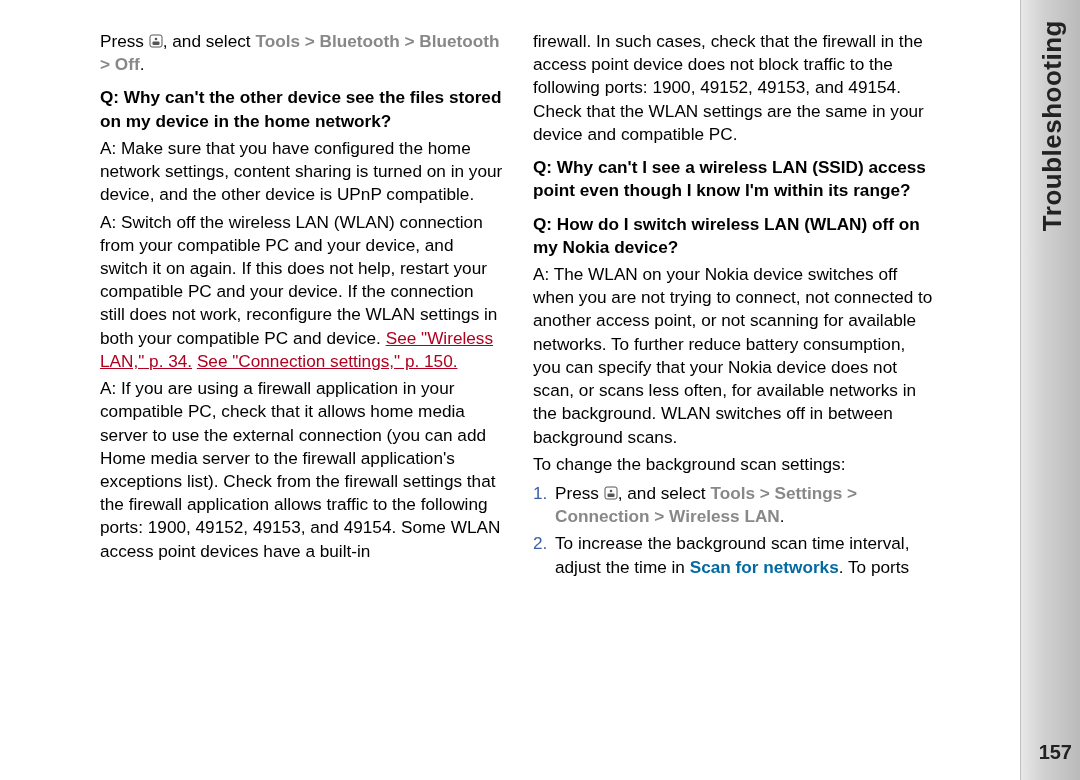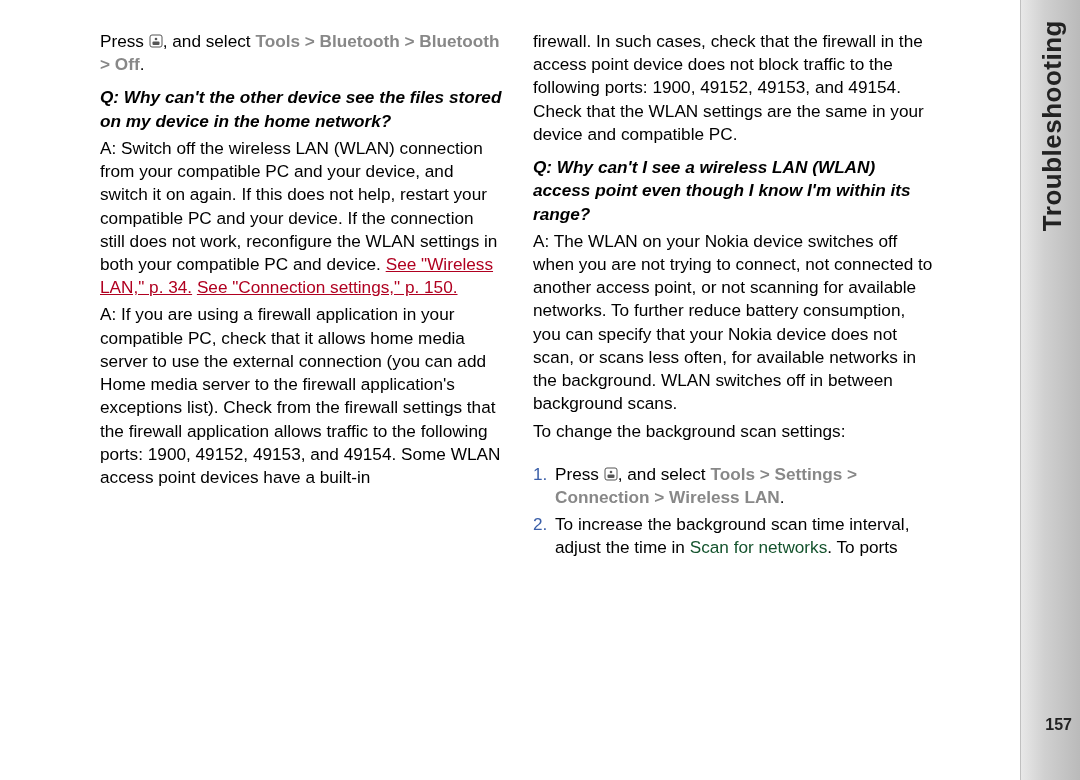--- a/index.html
+++ b/index.html
@@ -22,30 +22,29 @@
     flex: 1;
     font-size: 17.2px;
     line-height: 1.35;
     color: #000;
   }
   .col p { margin-bottom: 4px; }
   .q {
     font-weight: bold;
     margin-top: 10px;
     margin-bottom: 2px;
-    font-style: italic;
   }
   .menu-path { color: #888; font-weight: bold; }
   .link { color: #b00020; text-decoration: underline; }
   .home-icon {
     display: inline-block;
     width: 14px; height: 14px;
     vertical-align: -1px;
   }
-  ol { list-style: none; counter-reset: step; margin-top: 20px; }
+  ol { list-style: none; counter-reset: step; margin-top: 6px; }
   ol li { position: relative; padding-left: 22px; margin-bottom: 4px; }
   ol li::before {
     counter-increment: step;
     content: counter(step) ".";
     position: absolute; left: 0;
     color: #3a5ea8;
   }
   .sidebar {
     position: absolute;
     right: 0; top: 0;
@@ -59,49 +58,51 @@
     transform-origin: top right;
     transform: rotate(-90deg) translate(0, -100%);
     font-weight: bold;
     font-size: 26px;
     letter-spacing: 0.5px;
     color: #222;
     white-space: nowrap;
   }
   .page-num {
     position: absolute;
-    right: 8px; bottom: 46px;
+    right: 8px; bottom: 16px;
     font-weight: bold;
-    font-size: 16px;
+    font-size: 20px;
     color: #222;
   }
-  .scan { color: #14532d; font-weight: normal; text-align: right; }
+  .scan { color: #0369a1; font-weight: bold; text-align: right; }
 </style>
 </head>
 <body>
 
 <div class="page">
   <div class="col">
     <p>
       <span>Press </span><span class="home-icon"><svg viewBox="0 0 14 14">
             <rect x="1" y="1" width="12" height="12" rx="2" fill="#fff" stroke="#555" stroke-width="1"></rect>
             <circle cx="7" cy="5" r="1.3" fill="#555"></circle>
             <rect x="3.5" y="7.5" width="7" height="3.5" rx="1" fill="#555"></rect>
           </svg></span><span>, and select </span><span class="menu-path">Tools  &gt;  Bluetooth  &gt;  Bluetooth  &gt;  Off</span><span>.</span>
     </p>
     <p class="q">Q: Why can't the other device see the files stored on my device in the home network?</p>
+    <p>A: Make sure that you have configured the home network settings, content sharing is turned on in your device, and the other device is UPnP compatible.</p>
     <p>
       <span>A: Switch off the wireless LAN (WLAN) connection from your compatible PC and your device, and switch it on again. If this does not help, restart your compatible PC and your device. If the connection still does not work, reconfigure the WLAN settings in both your compatible PC and device. </span><a class="link">See "Wireless LAN," p. 34.</a><span> </span><a class="link">See "Connection settings," p. 150.</a>
     </p>
     <p>A: If you are using a firewall application in your compatible PC, check that it allows home media server to use the external connection (you can add Home media server to the firewall application's exceptions list). Check from the firewall settings that the firewall application allows traffic to the following ports: 1900, 49152, 49153, and 49154. Some WLAN access point devices have a built-in</p>
   </div>
 
   <div class="col">
     <p>firewall. In such cases, check that the firewall in the access point device does not block traffic to the following ports: 1900, 49152, 49153, and 49154. Check that the WLAN settings are the same in your device and compatible PC.</p>
-    <p class="q">Q: Why can't I see a wireless LAN (WLAN) access point even though I know I'm within its range?</p>
+    <p class="q">Q: Why can't I see a wireless LAN (SSID) access point even though I know I'm within its range?</p>
+    <p class="q">Q: How do I switch wireless LAN (WLAN) off on my Nokia device?</p>
     <p>A: The WLAN on your Nokia device switches off when you are not trying to connect, not connected to another access point, or not scanning for available networks. To further reduce battery consumption, you can specify that your Nokia device does not scan, or scans less often, for available networks in the background. WLAN switches off in between background scans.</p>
     <p>To change the background scan settings:</p>
     <ol>
       <li>
         <span>Press </span><span class="home-icon"><svg viewBox="0 0 14 14">
               <rect x="1" y="1" width="12" height="12" rx="2" fill="#fff" stroke="#555" stroke-width="1"></rect>
               <circle cx="7" cy="5" r="1.3" fill="#555"></circle>
               <rect x="3.5" y="7.5" width="7" height="3.5" rx="1" fill="#555"></rect>
             </svg></span><span>, and select </span><span class="menu-path">Tools  &gt;  Settings  &gt;  Connection  &gt;  Wireless LAN</span><span>.</span>
       </li>

